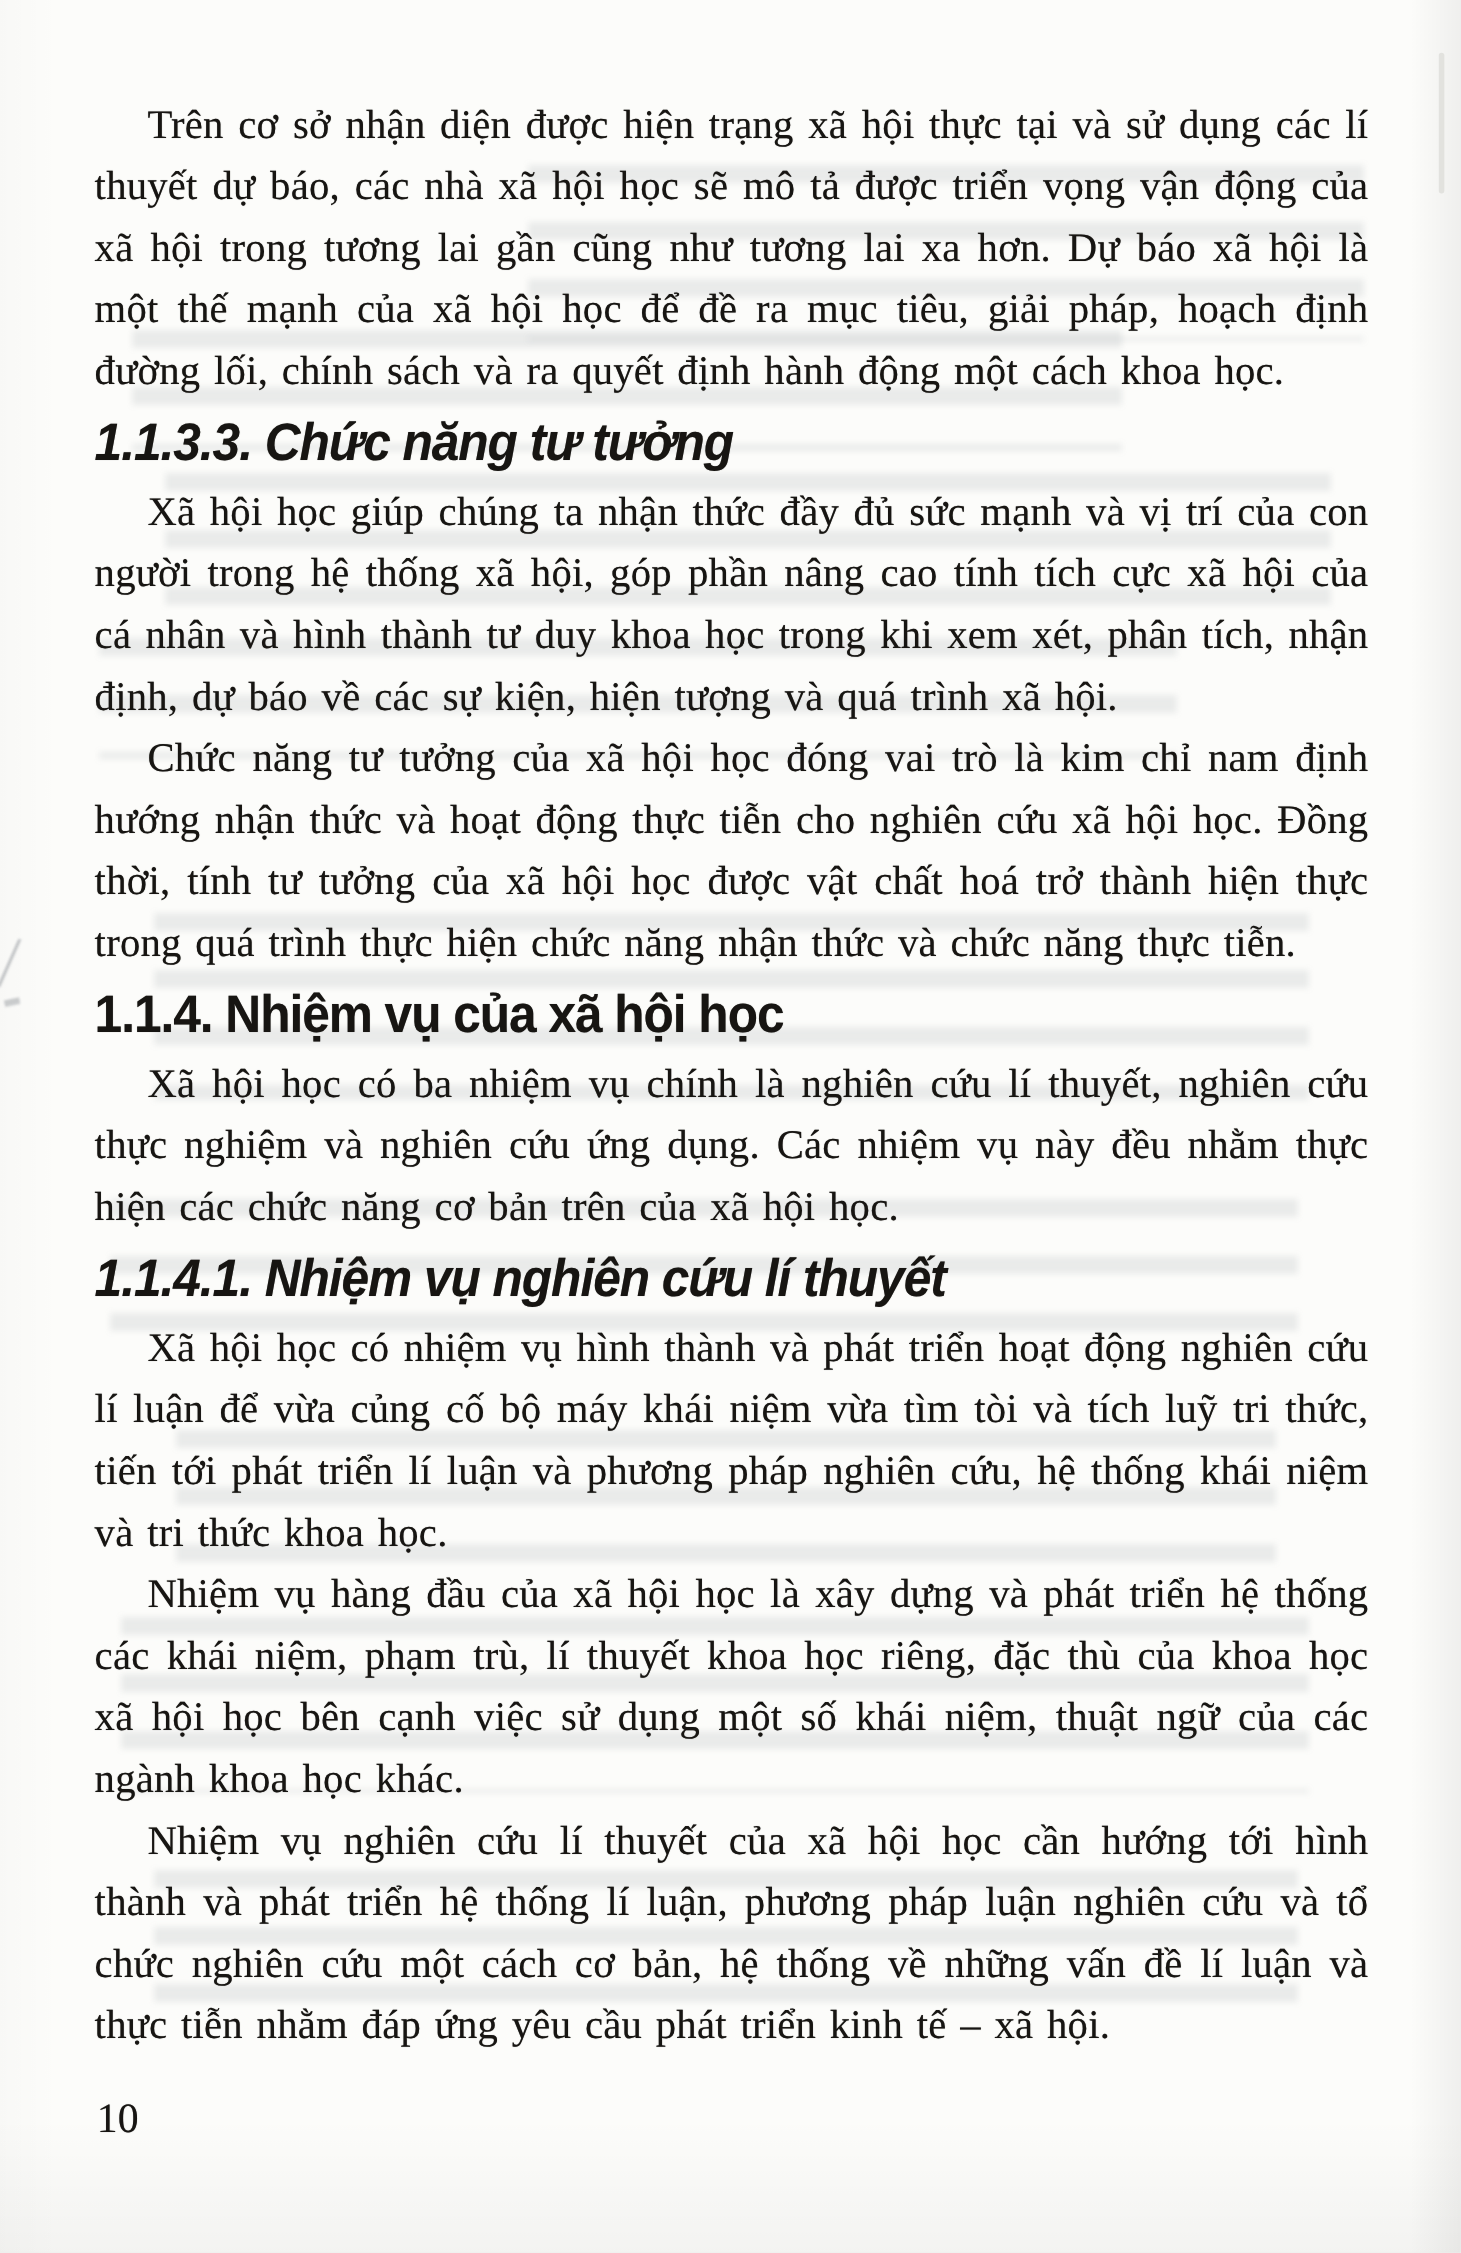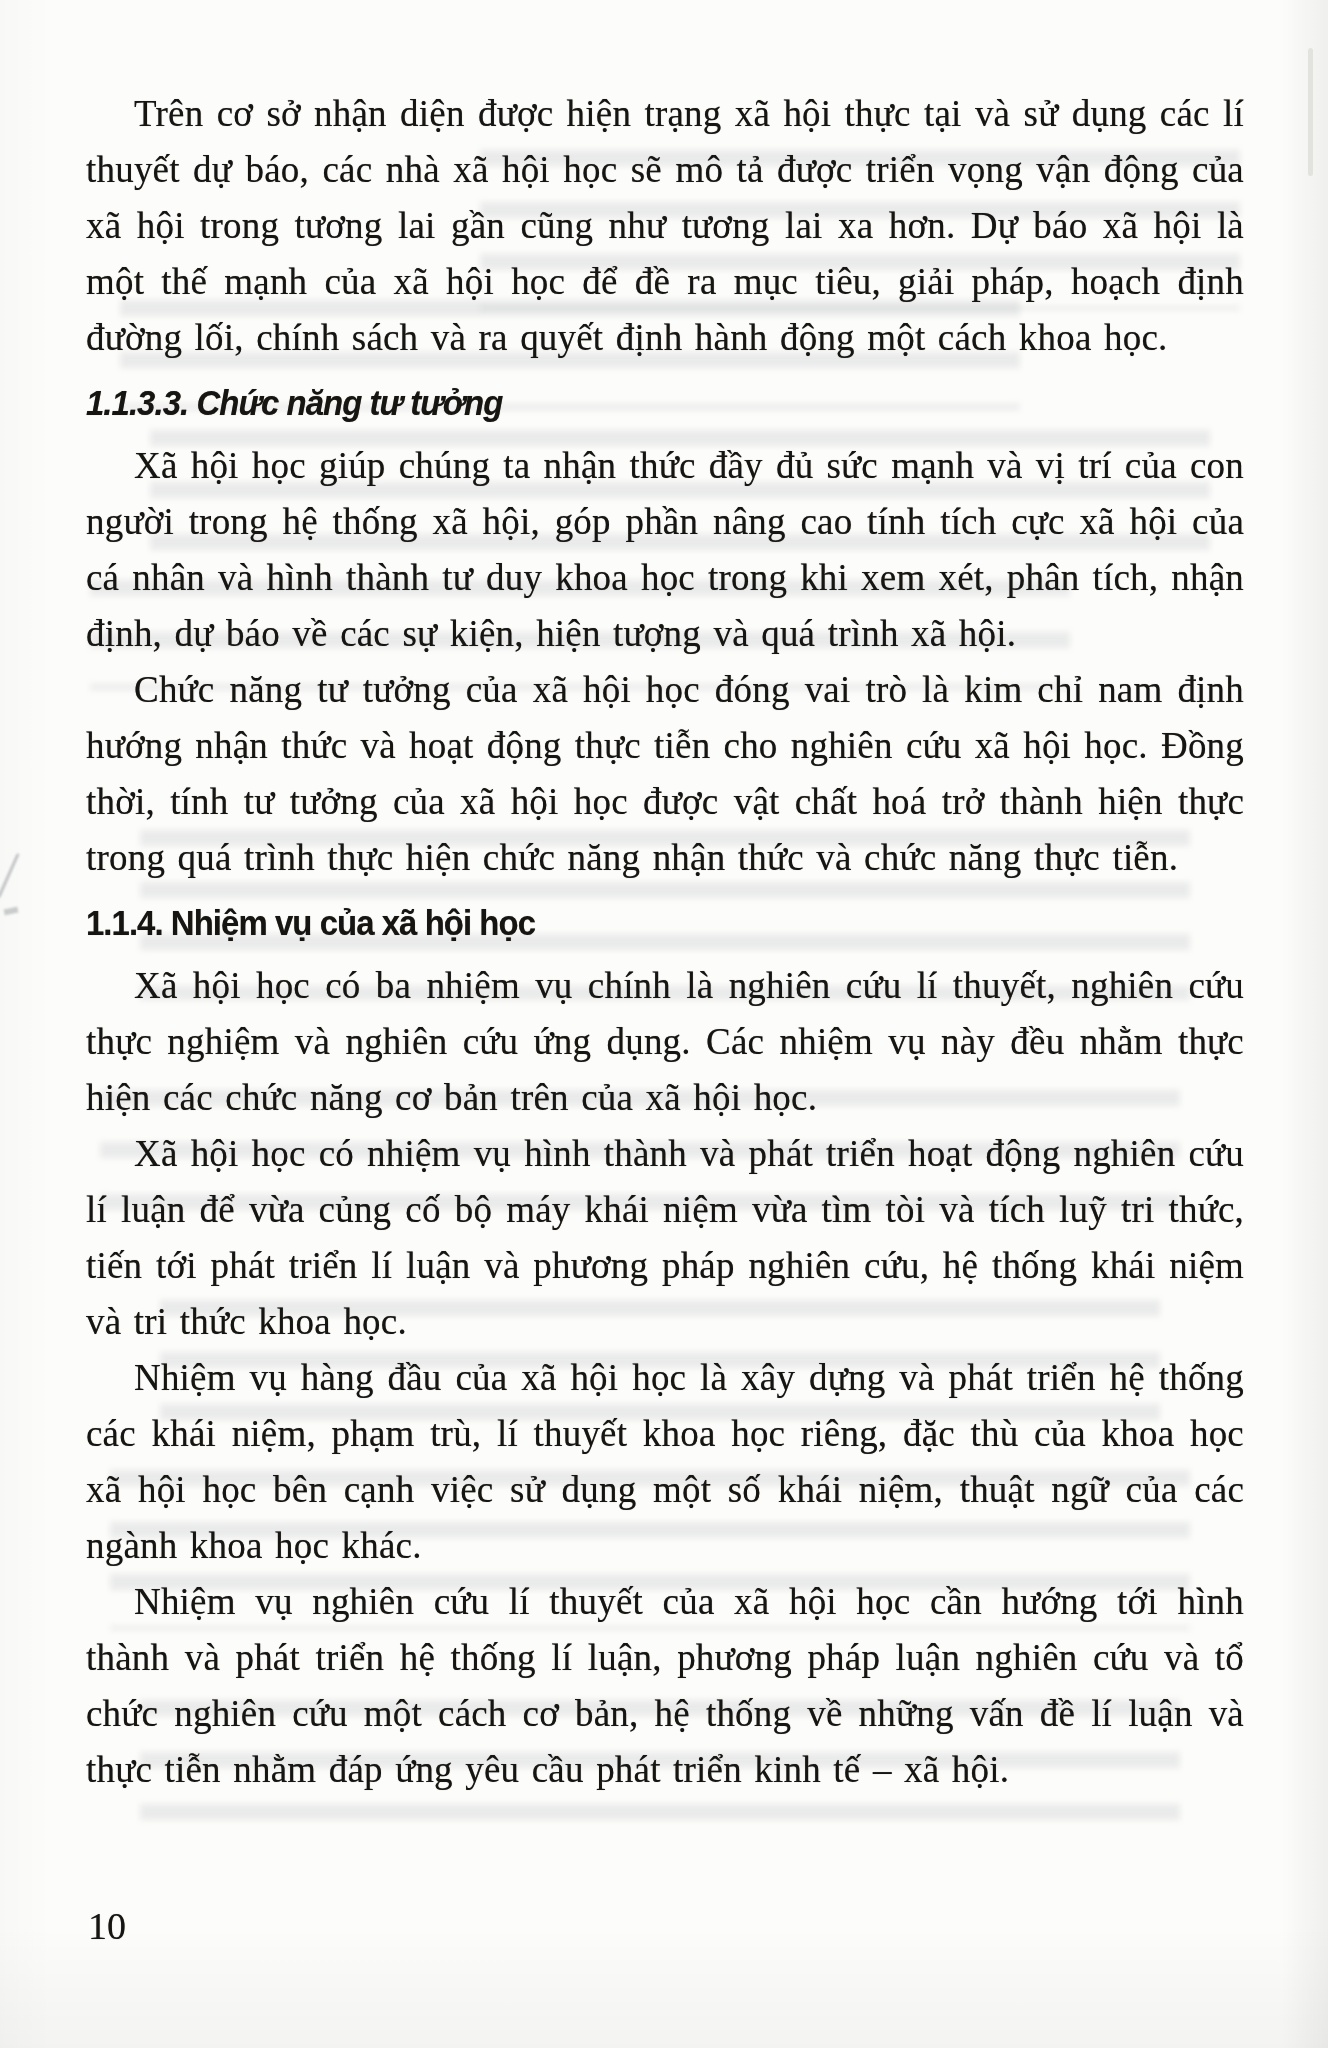--- a/index.html
+++ b/index.html
@@ -33,21 +33,21 @@
     text-align:justify;
     text-indent:48px;
     word-spacing:3px;
     letter-spacing:0.2px;
     text-shadow:0 0 0.7px rgba(20,18,15,0.6);
   }
   h3.sec{
     margin:10px 0 8px 0;
     font-family:"Liberation Sans","DejaVu Sans",sans-serif;
     font-weight:bold;
-    font-size:35px;
+    font-size:48px;
     line-height:54px;
     letter-spacing:-1px;
     text-shadow:0 0 0.7px rgba(20,18,15,0.55);
   }
   h3.sec > span{
     display:inline-block;
     transform:scaleX(0.94);
     transform-origin:left center;
   }
   h3.italic{font-style:italic;}
@@ -124,20 +124,21 @@
   <div class="ghost" style="left:110px;top:1470px;width:1080px;height:160px;"></div>
   <div class="ghost" style="left:140px;top:1700px;width:1040px;height:150px;"></div>
 
   <div class="text-block">
     <p class="body-par">Trên cơ sở nhận diện được hiện trạng xã hội thực tại và sử dụng các lí thuyết dự báo, các nhà xã hội học sẽ mô tả được triển vọng vận động của xã hội trong tương lai gần cũng như tương lai xa hơn. Dự báo xã hội là một thế mạnh của xã hội học để đề ra mục tiêu, giải pháp, hoạch định đường lối, chính sách và ra quyết định hành động một cách khoa học.</p>
     <h3 class="sec italic"><span>1.1.3.3. Chức năng tư tưởng</span></h3>
     <p class="body-par">Xã hội học giúp chúng ta nhận thức đầy đủ sức mạnh và vị trí của con người trong hệ thống xã hội, góp phần nâng cao tính tích cực xã hội của cá nhân và hình thành tư duy khoa học trong khi xem xét, phân tích, nhận định, dự báo về các sự kiện, hiện tượng và quá trình xã hội.</p>
     <p class="body-par">Chức năng tư tưởng của xã hội học đóng vai trò là kim chỉ nam định hướng nhận thức và hoạt động thực tiễn cho nghiên cứu xã hội học. Đồng thời, tính tư tưởng của xã hội học được vật chất hoá trở thành hiện thực trong quá trình thực hiện chức năng nhận thức và chức năng thực tiễn.</p>
     <h3 class="sec"><span>1.1.4. Nhiệm vụ của xã hội học</span></h3>
     <p class="body-par">Xã hội học có ba nhiệm vụ chính là nghiên cứu lí thuyết, nghiên cứu thực nghiệm và nghiên cứu ứng dụng. Các nhiệm vụ này đều nhằm thực hiện các chức năng cơ bản trên của xã hội học.</p>
+    <h3 class="sec italic"><span>1.1.4.1. Nhiệm vụ nghiên cứu lí thuyết</span></h3>
     <p class="body-par">Xã hội học có nhiệm vụ hình thành và phát triển hoạt động nghiên cứu lí luận để vừa củng cố bộ máy khái niệm vừa tìm tòi và tích luỹ tri thức, tiến tới phát triển lí luận và phương pháp nghiên cứu, hệ thống khái niệm và tri thức khoa học.</p>
     <p class="body-par">Nhiệm vụ hàng đầu của xã hội học là xây dựng và phát triển hệ thống các khái niệm, phạm trù, lí thuyết khoa học riêng, đặc thù của khoa học xã hội học bên cạnh việc sử dụng một số khái niệm, thuật ngữ của các ngành khoa học khác.</p>
     <p class="body-par">Nhiệm vụ nghiên cứu lí thuyết của xã hội học cần hướng tới hình thành và phát triển hệ thống lí luận, phương pháp luận nghiên cứu và tổ chức nghiên cứu một cách cơ bản, hệ thống về những vấn đề lí luận và thực tiễn nhằm đáp ứng yêu cầu phát triển kinh tế – xã hội.</p>
   </div>
 
   <div class="page-number">10</div>
 
 </div>
 
 </body></html>

